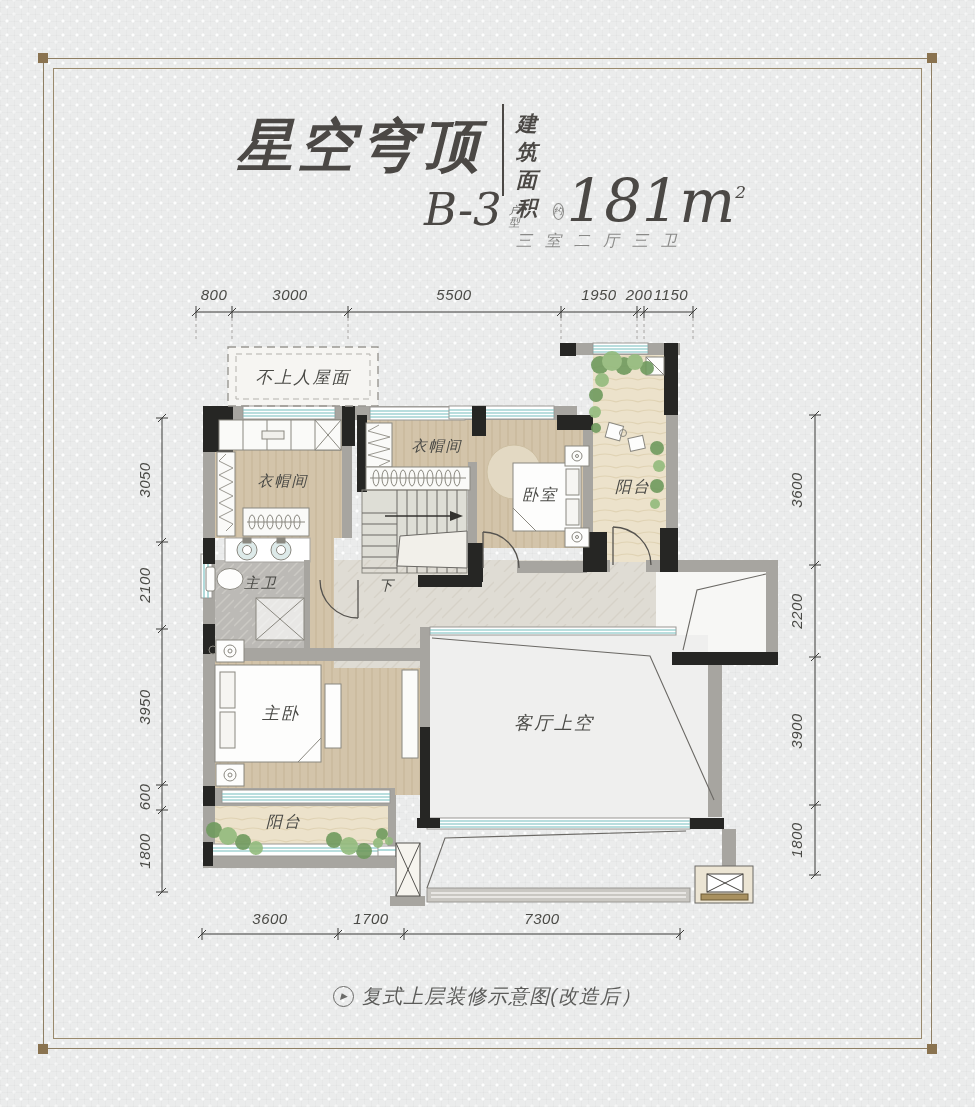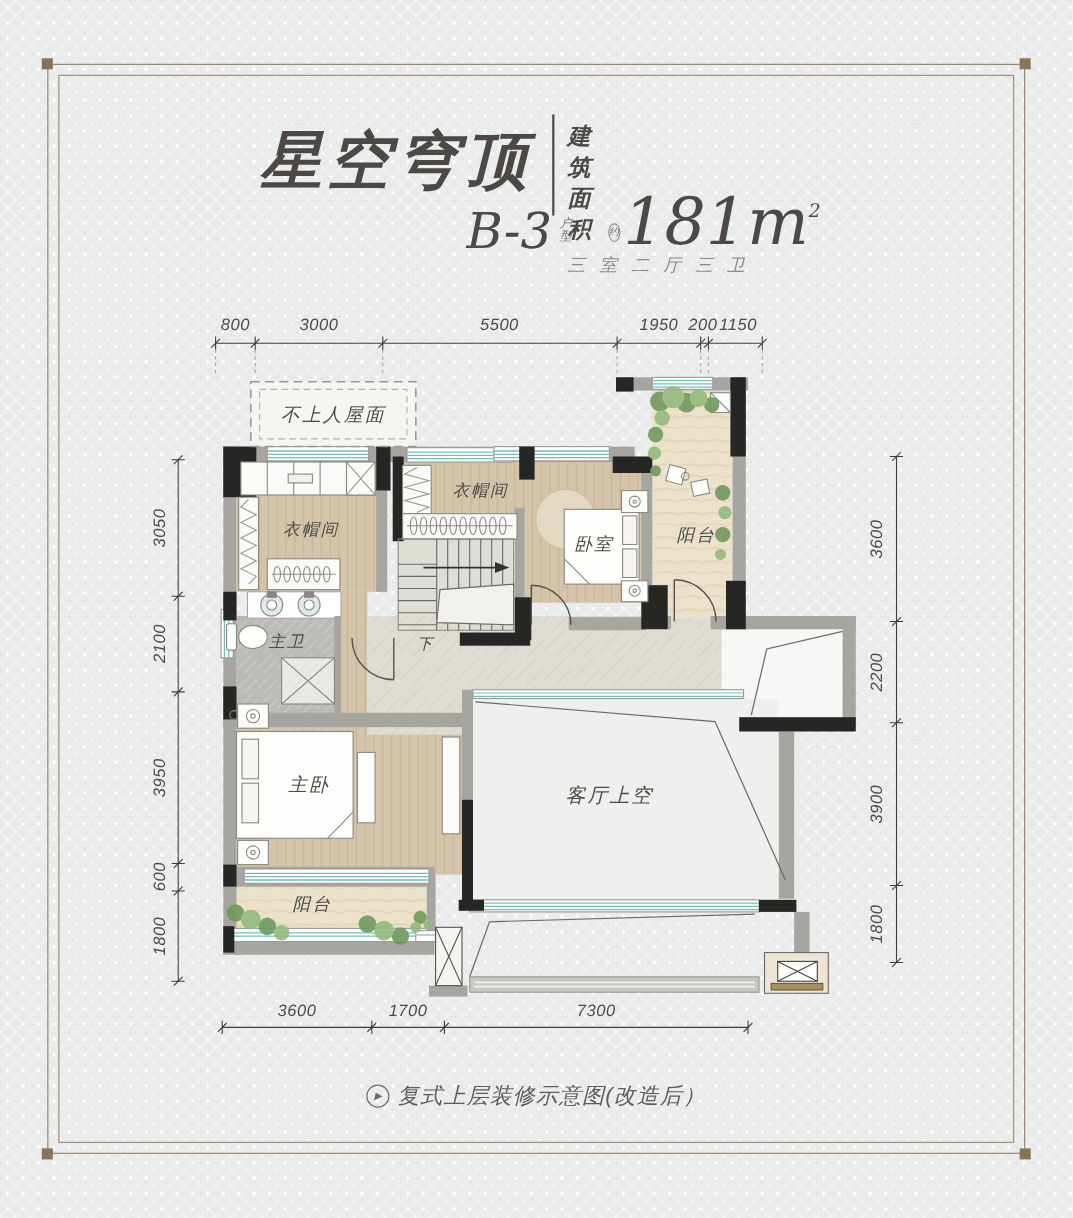--- a/index.html
+++ b/index.html
@@ -24,21 +24,21 @@
     font-size:57px;font-weight:700;letter-spacing:5px;color:#4b4845;}
   .hdr-divider{position:absolute;left:502px;top:104px;width:2px;height:92px;background:#4b4845;}
   .hdr-right{position:absolute;left:516px;top:110px;width:230px;}
   .hdr-arearow{display:flex;align-items:flex-end;}
   .hdr-arealabel{font-size:21px;font-weight:700;color:#4b4845;letter-spacing:1px;}
   .hdr-approx{display:inline-block;width:15px;height:15px;border:1px solid #8a8a88;border-radius:50%;
     font-size:9px;line-height:15px;text-align:center;color:#6f6f6d;margin:0 3px;position:relative;top:-2px;}
   .hdr-areaval{font-family:"DejaVu Serif", serif;font-size:59px;color:#4b4845;line-height:40px;}
   .hdr-areasup{font-family:"DejaVu Serif", serif;font-size:17px;color:#4b4845;position:relative;top:-20px;}
   .hdr-roomsline{margin-top:9px;font-size:16px;color:#8a8a88;letter-spacing:13px;white-space:nowrap;}
-  .hdr-unit{position:absolute;left:424px;top:186px;display:flex;align-items:flex-start;}
+  .hdr-unit{position:absolute;left:424px;top:186px;display:flex;align-items:center;}
   .hdr-unitcode{font-family:"DejaVu Serif", serif;font-size:45px;color:#4b4845;line-height:48px;}
   .hdr-unittype{margin-left:7px;margin-top:11px;font-size:11px;color:#6f6f6d;line-height:12px;text-align:center;}
 
   .caption{position:absolute;left:0;top:983px;width:975px;display:flex;justify-content:center;align-items:center;}
   .cap-icon{width:19px;height:19px;border:1.4px solid #6a6a68;border-radius:50%;color:#6a6a68;
     font-size:9px;line-height:19px;text-align:center;margin-right:7px;}
   .cap-text{font-size:20px;color:#5c5c5a;letter-spacing:1px;text-align:center;}
 
   svg{position:absolute;left:0;top:0;}
   text{font-family:"Liberation Sans", sans-serif;fill:#4a4a46;}

